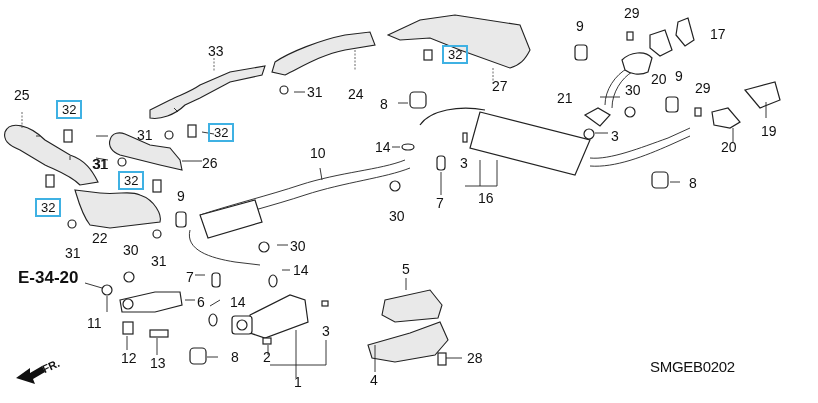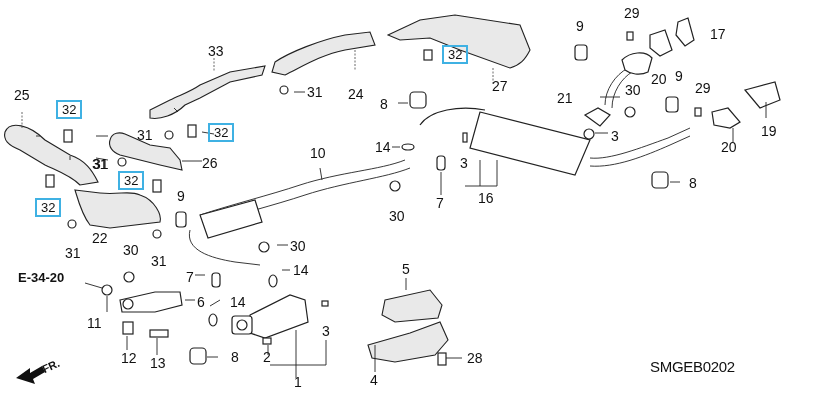--- a/index.html
+++ b/index.html
@@ -1,20 +1,20 @@
 <!DOCTYPE html>
 <html><head>
 <meta charset="utf-8">
 <style>
   html,body{margin:0;padding:0;background:#fff;}
   #stage{position:relative;width:818px;height:403px;background:#fff;overflow:hidden;font-family:"Liberation Sans",sans-serif;}
   svg{position:absolute;left:0;top:0;}
   .lbl{position:absolute;font-size:14px;color:#111;line-height:12px;font-family:"Liberation Sans",sans-serif;}
   .boxed{border:2px solid #3fb1e3;padding:1px 4px;font-size:13px;line-height:13px;}
-  .ref{font-weight:bold;font-size:13px;}
+  .ref{font-weight:bold;font-size:17px;}
   .code{font-size:15px;letter-spacing:-0.3px;}
   .part{fill:#fff;stroke:#222;stroke-width:1.2;}
   .ribbed{fill:#e9e9e9;stroke:#222;stroke-width:1.1;}
   .lead{stroke:#222;stroke-width:0.9;fill:none;}
   .dash{stroke:#444;stroke-width:0.8;stroke-dasharray:2 1.5;fill:none;}
 </style>
 </head>
 <body>
 
 <div id="stage">

